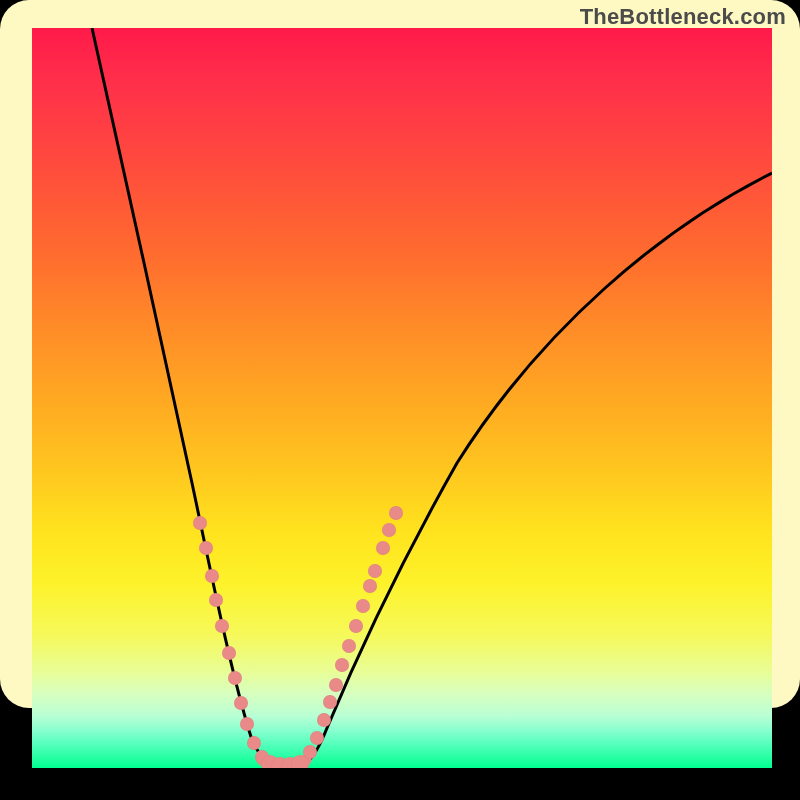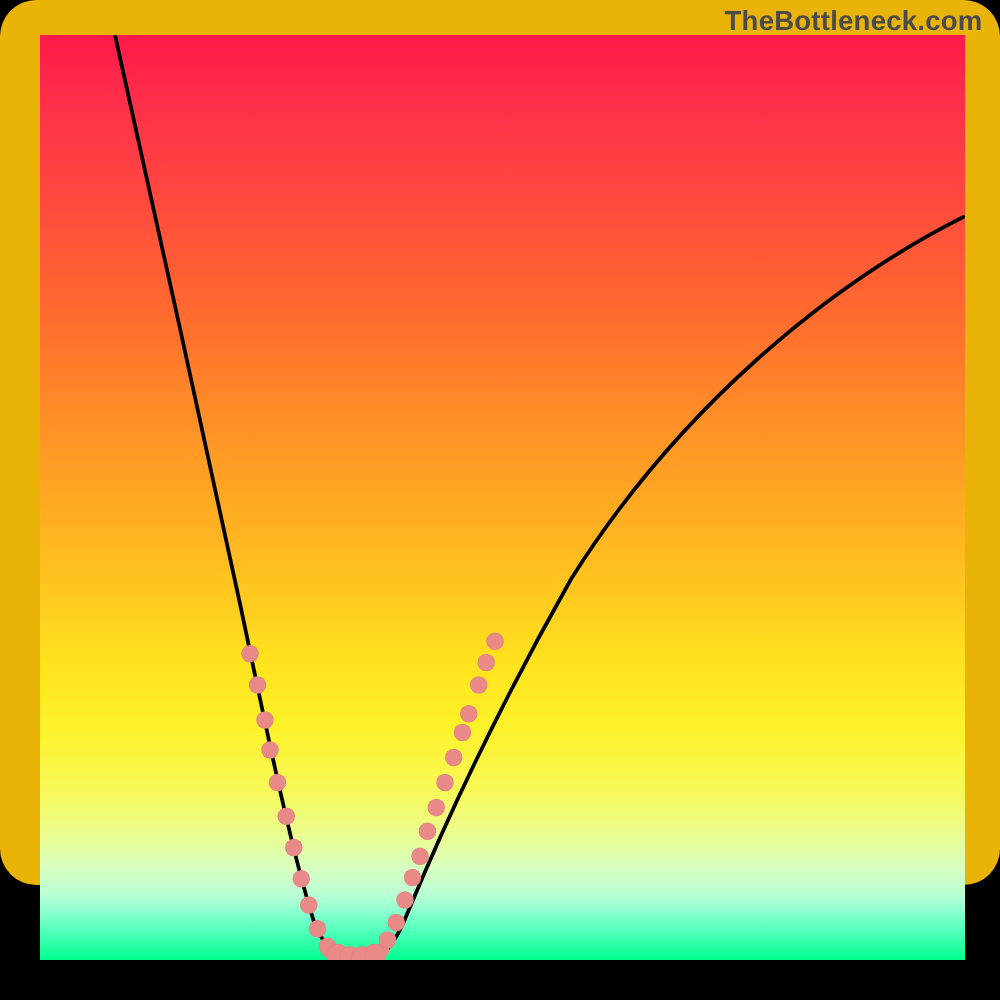--- a/index.html
+++ b/index.html
@@ -9,21 +9,21 @@
     height: 800px;
     background: #000;
     overflow: hidden;
   }
   .frame {
     position: absolute;
     left: 0;
     top: 0;
     width: 800px;
     height: 708px;
-    background: #eab308;
+    background: #fef9c3;
     border-radius: 29px;
   }
   .plot {
     position: absolute;
     left: 32px;
     top: 28px;
     width: 740px;
     height: 740px;
     overflow: hidden;
   }

